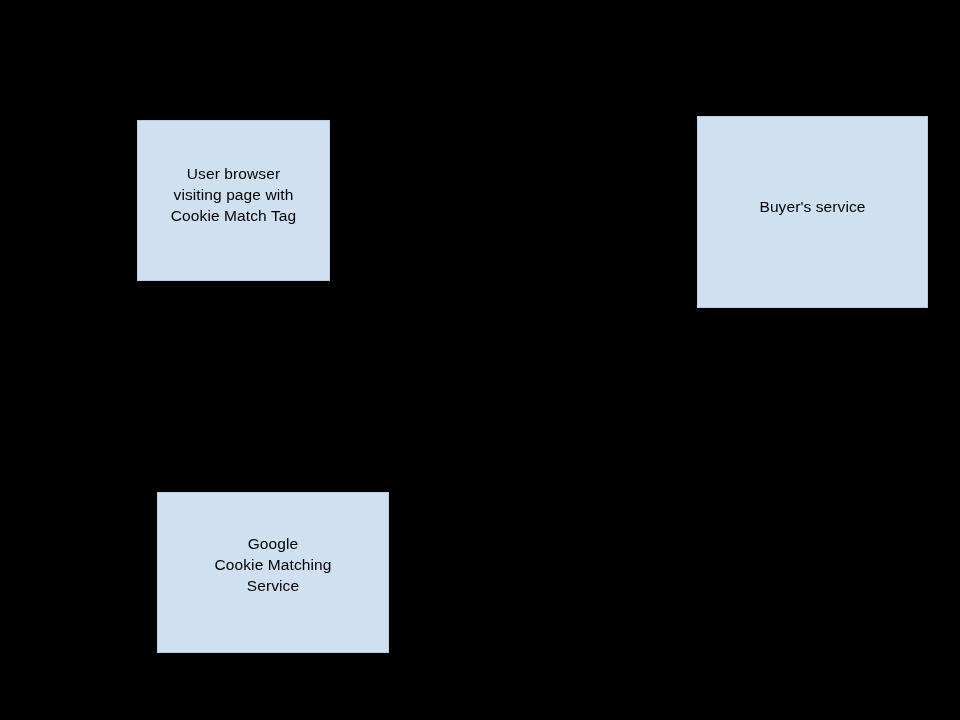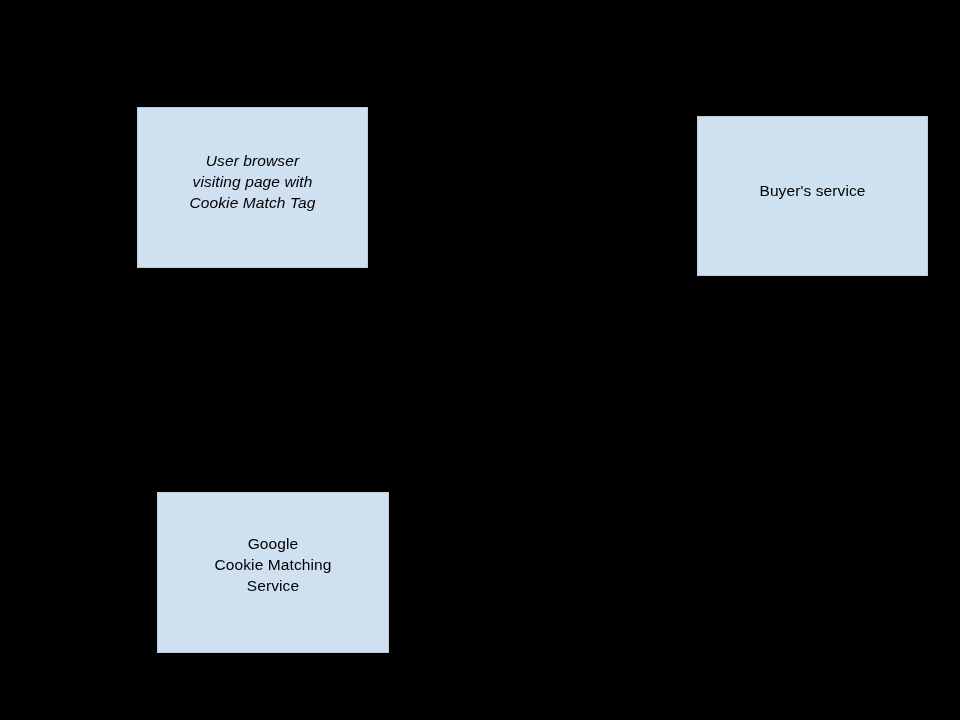--- a/index.html
+++ b/index.html
@@ -31,34 +31,33 @@
     font-size: 15.5px;
     line-height: 21px;
     color: #000000;
     text-align: center;
     white-space: pre-line;
     letter-spacing: 0.1px;
   }
   
   #node-user-browser {
     left: 137px;
-    top: 107px;
-    width: 231px;
+    top: 120px;
+    width: 193px;
     height: 161px;
-    font-style: italic;
   }
   #node-user-browser .node-label {
     margin-top: 42px;
   }
   
   #node-buyers-service {
     left: 697px;
     top: 116px;
     width: 231px;
-    height: 160px;
+    height: 192px;
     align-items: center;
   }
   #node-buyers-service .node-label {
     margin-bottom: 12px;
   }
   
   #node-google-cms {
     left: 140px;
     top: 492px;
     width: 232px;

